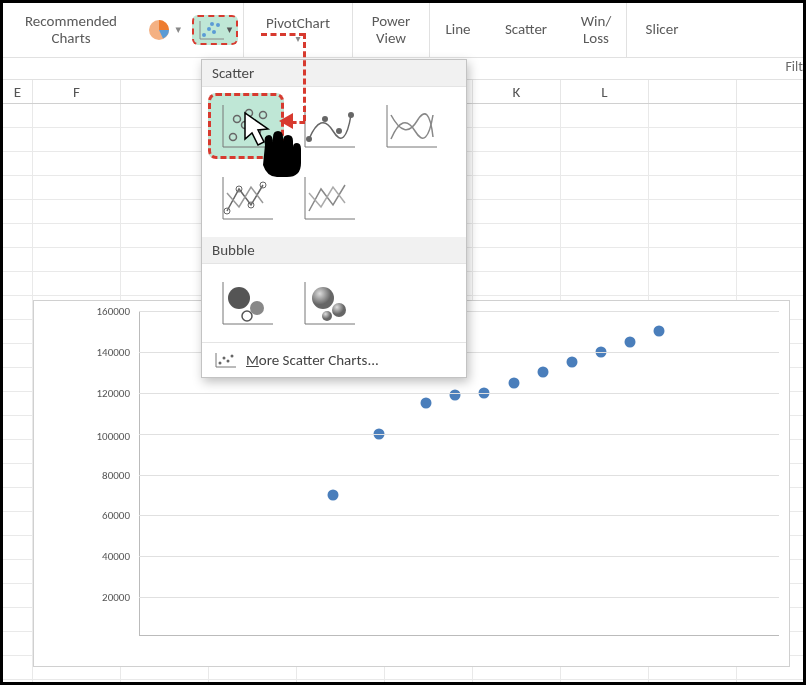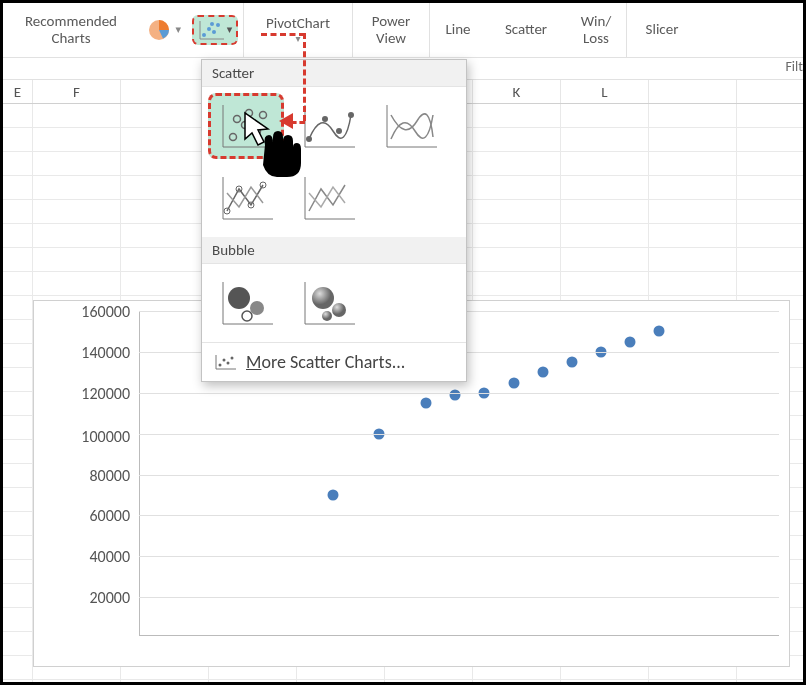--- a/index.html
+++ b/index.html
@@ -87,21 +87,21 @@
   }
   .chart-opt.sel {
     background: #bfe7d6;
     border: 3px dashed #d73a2f;
     border-radius: 8px;
   }
   .dd-more {
     border-top: 1px solid #e4e4e4;
     padding: 8px 12px;
     display: flex; align-items: center; gap: 10px;
-    font-size: 18px;
+    font-size: 15px;
     color: #444;
   }
   .dd-more .m { text-decoration: underline; }
   
   .col-headers {
     display: flex;
     height: 24px;
     font-size: 15px;
     color: #555;
     border-bottom: 1px solid #d0d0d0;
@@ -124,21 +124,21 @@
   }
   .plot {
     position: absolute;
     left: 105px; top: 10px; right: 10px; bottom: 30px;
     border-left: 1px solid #bbb;
     border-bottom: 1px solid #bbb;
   }
   .yaxis-label {
     position: absolute;
     left: 32px;
-    font-size: 16px;
+    font-size: 11px;
     color: #555;
     transform: translateY(-50%);
     text-align: right;
     width: 64px;
   }
   .grid-h {
     position: absolute;
     left: 105px; right: 10px;
     border-top: 1px solid #e0e0e0;
   }

